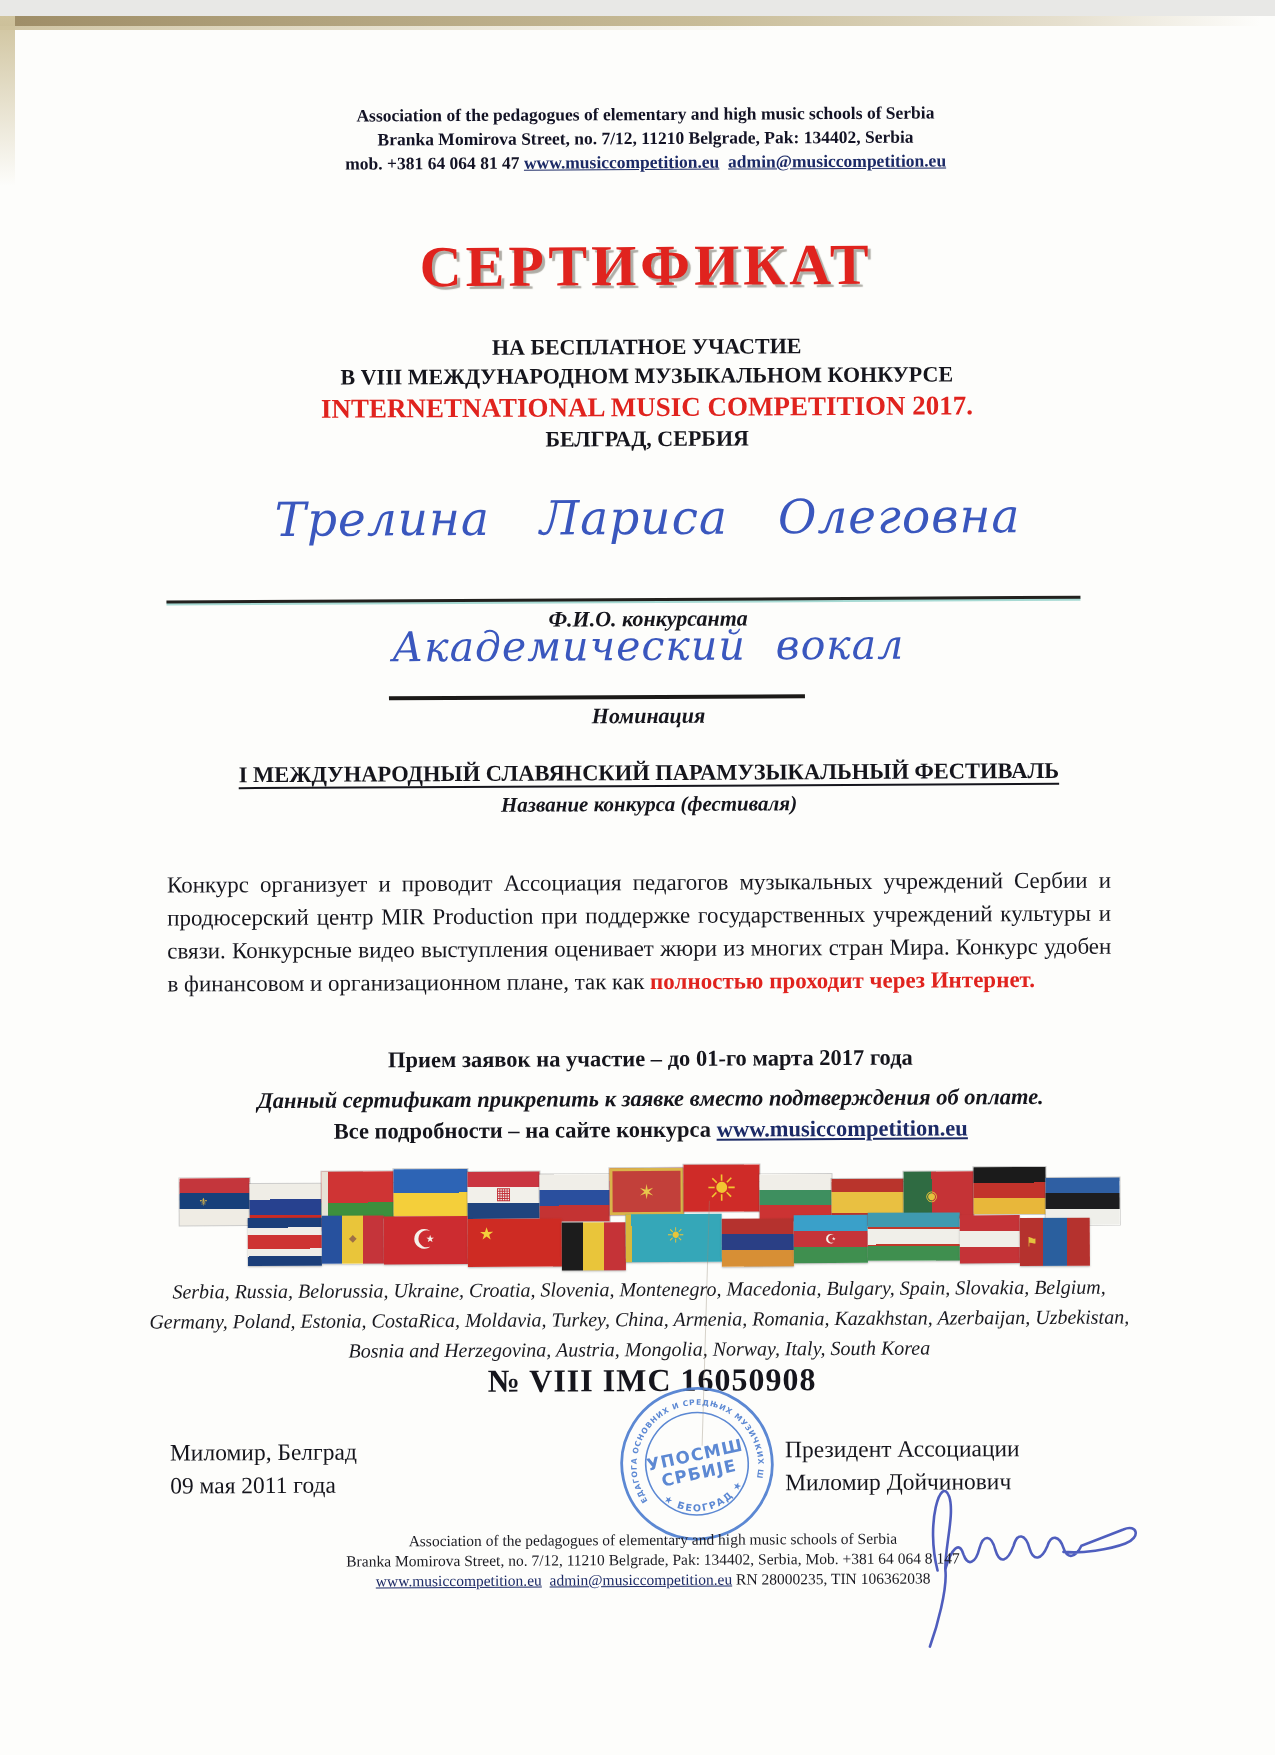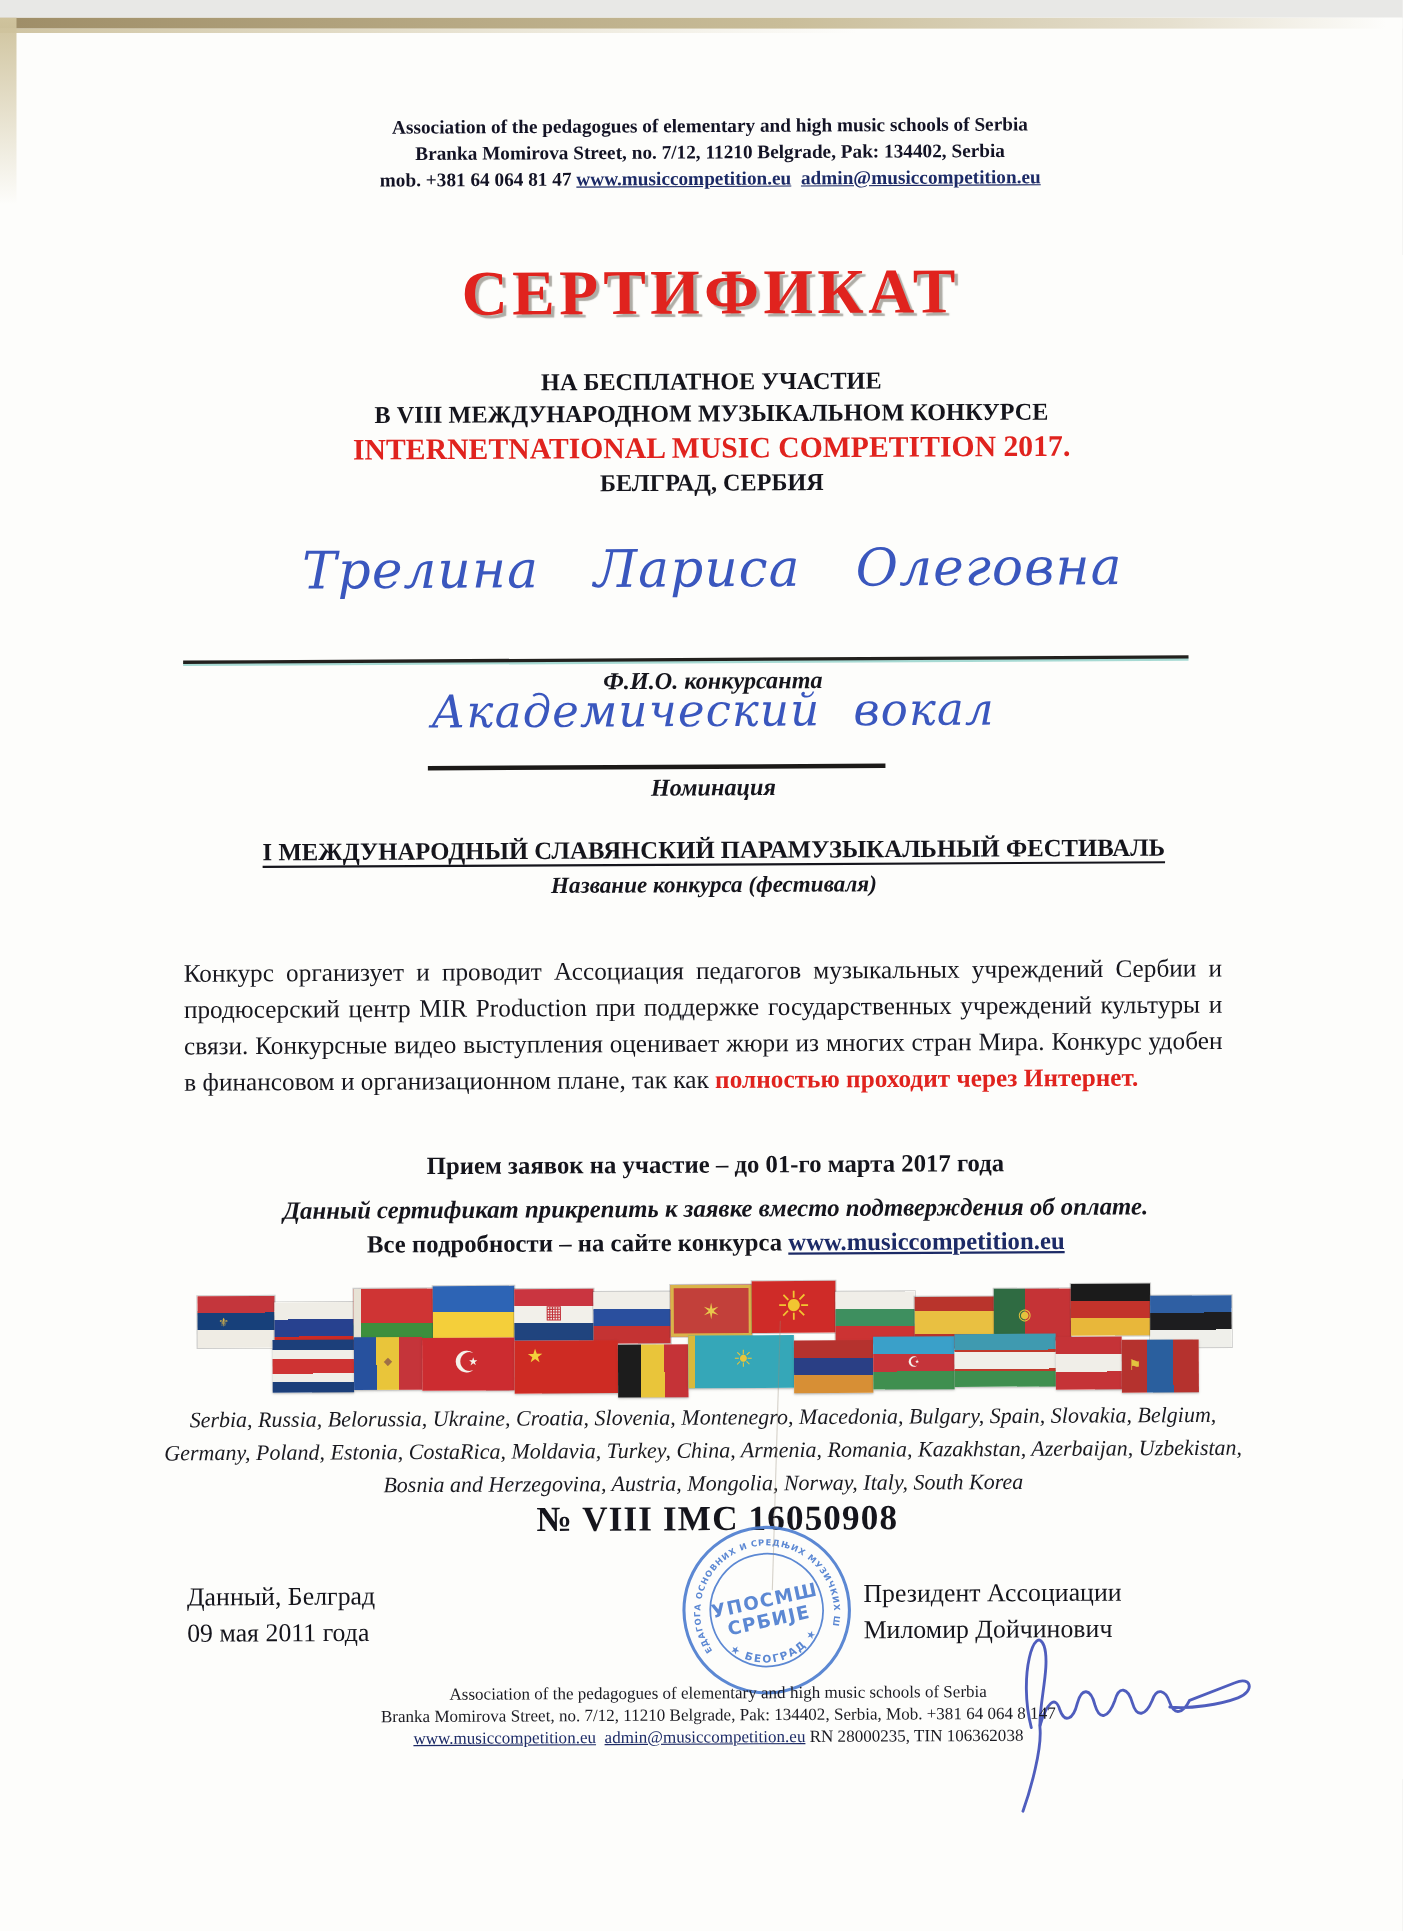--- a/index.html
+++ b/index.html
@@ -163,21 +163,21 @@
             <span class="emblem" style="color: rgb(227, 194, 62); font-size: 13px; left: 17%; top: 50%;">⚑</span>
           </div>
         </div>
     </div>
 
     <div class="countries">Serbia, Russia, Belorussia, Ukraine, Croatia, Slovenia, Montenegro, Macedonia, Bulgary, Spain, Slovakia, Belgium, Germany, Poland, Estonia, CostaRica, Moldavia, Turkey, China, Armenia, Romania, Kazakhstan, Azerbaijan, Uzbekistan, Bosnia and Herzegovina, Austria, Mongolia, Norway, Italy, South Korea</div>
 
     <div class="centered cert-no">№ VIII IMC 16050908</div>
 
     <div class="issue">
-      <div>Данный, Белград</div>
+      <div>Миломир, Белград</div>
       <div>09 мая 2011 года</div>
     </div>
 
     <div class="president">
       <div>Президент Ассоциации</div>
       <div>Миломир Дойчинович</div>
     </div>
 
     <svg class="stamp" viewBox="0 0 200 200">
       <circle cx="100" cy="100" r="94" fill="none" stroke="#4f7fd0" stroke-width="3.5"></circle>

